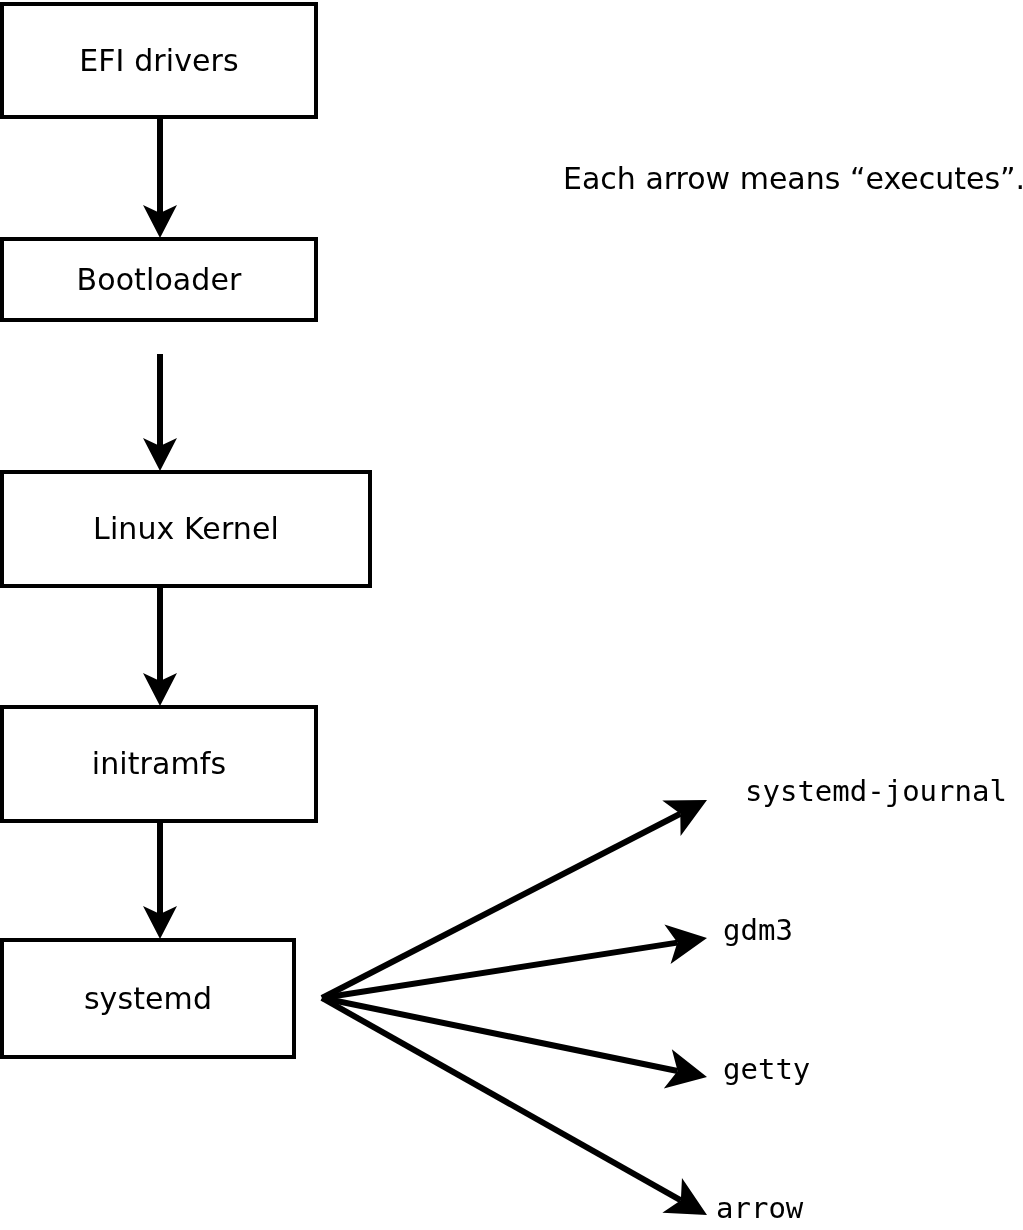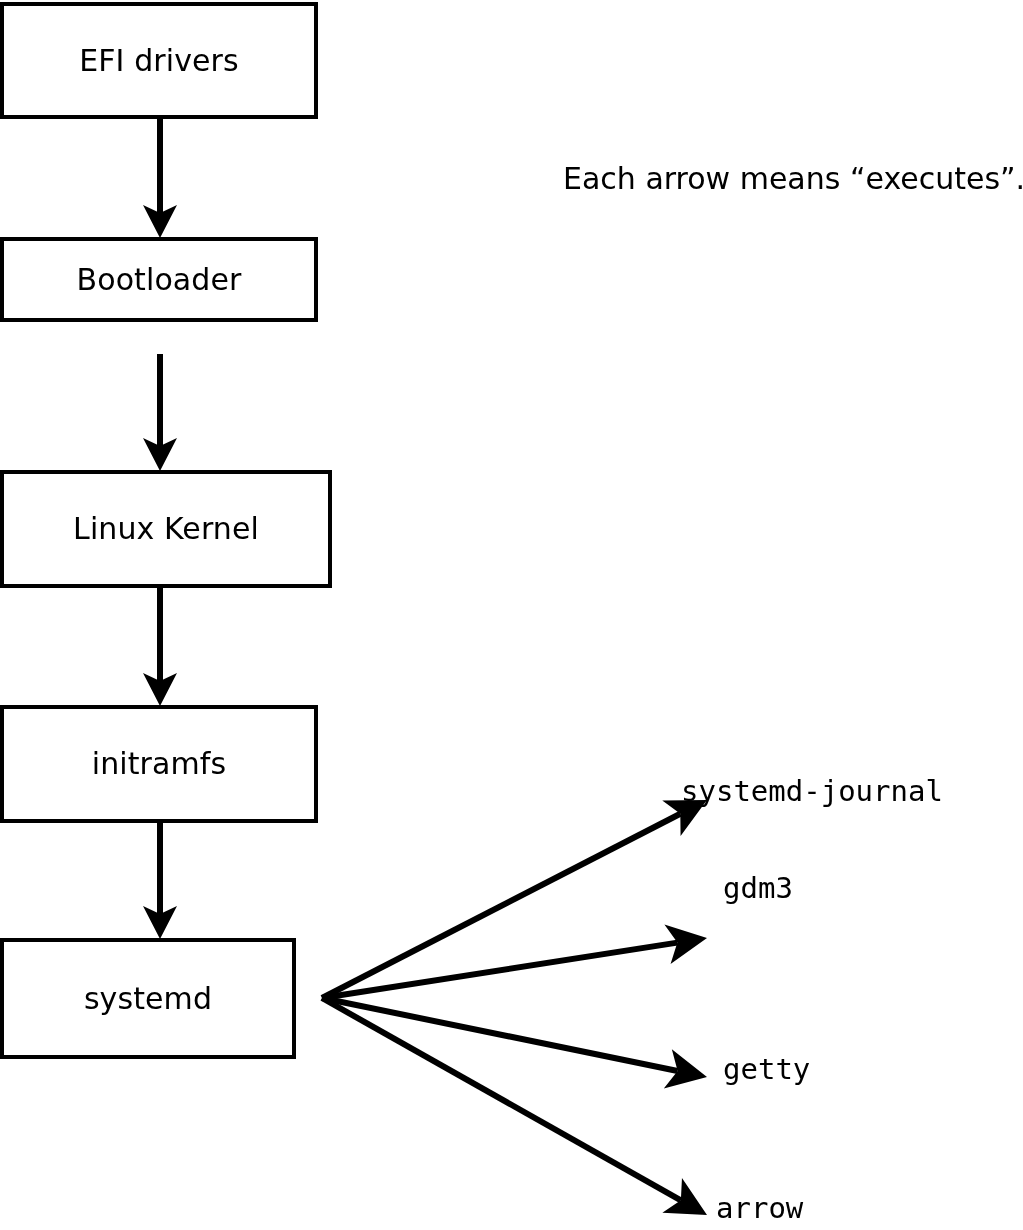--- a/index.html
+++ b/index.html
@@ -97,33 +97,33 @@
       </g>
     </svg>
 
   <div id="box-layer">
       <div class="stage-box" style="left: 0px; top: 2px; width: 318px; height: 117px;">
         <span class="stage-box-label">EFI drivers</span>
       </div>
       <div class="stage-box" style="left: 0px; top: 237px; width: 318px; height: 85px;">
         <span class="stage-box-label">Bootloader</span>
       </div>
-      <div class="stage-box" style="left: 0px; top: 470px; width: 332px; height: 118px;">
+      <div class="stage-box" style="left: 0px; top: 470px; width: 372px; height: 118px;">
         <span class="stage-box-label">Linux Kernel</span>
       </div>
       <div class="stage-box" style="left: 0px; top: 705px; width: 318px; height: 118px;">
         <span class="stage-box-label">initramfs</span>
       </div>
       <div class="stage-box" style="left: 0px; top: 938px; width: 296px; height: 121px;">
         <span class="stage-box-label">systemd</span>
       </div>
     </div>
 
   <div id="label-layer">
-      <div class="service-label" style="left: 681px; top: 777px;">systemd-journal</div>
-      <div class="service-label" style="left: 723px; top: 874px;">gdm3</div>
+      <div class="service-label" style="left: 745px; top: 777px;">systemd-journal</div>
+      <div class="service-label" style="left: 723px; top: 916px;">gdm3</div>
       <div class="service-label" style="left: 723px; top: 1055px; text-align: right;">getty</div>
       <div class="service-label" style="left: 716px; top: 1194px;">arrow</div>
     </div>
 
   <div class="caption-note" id="caption-note" style="left: 563px; top: 164px;">Each arrow means “executes”.</div>
 
 </div>
 
 </body></html>

